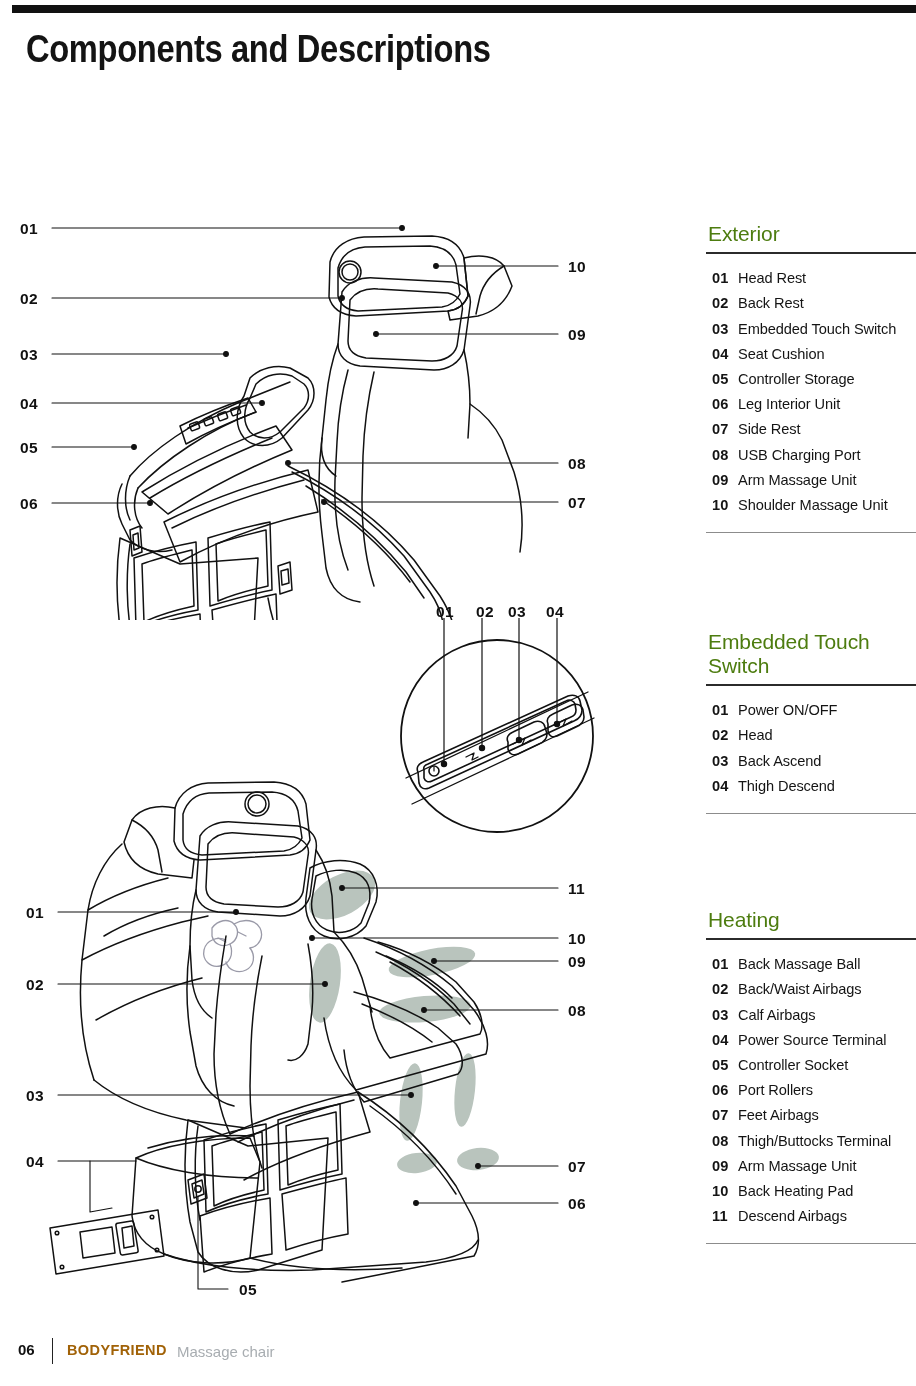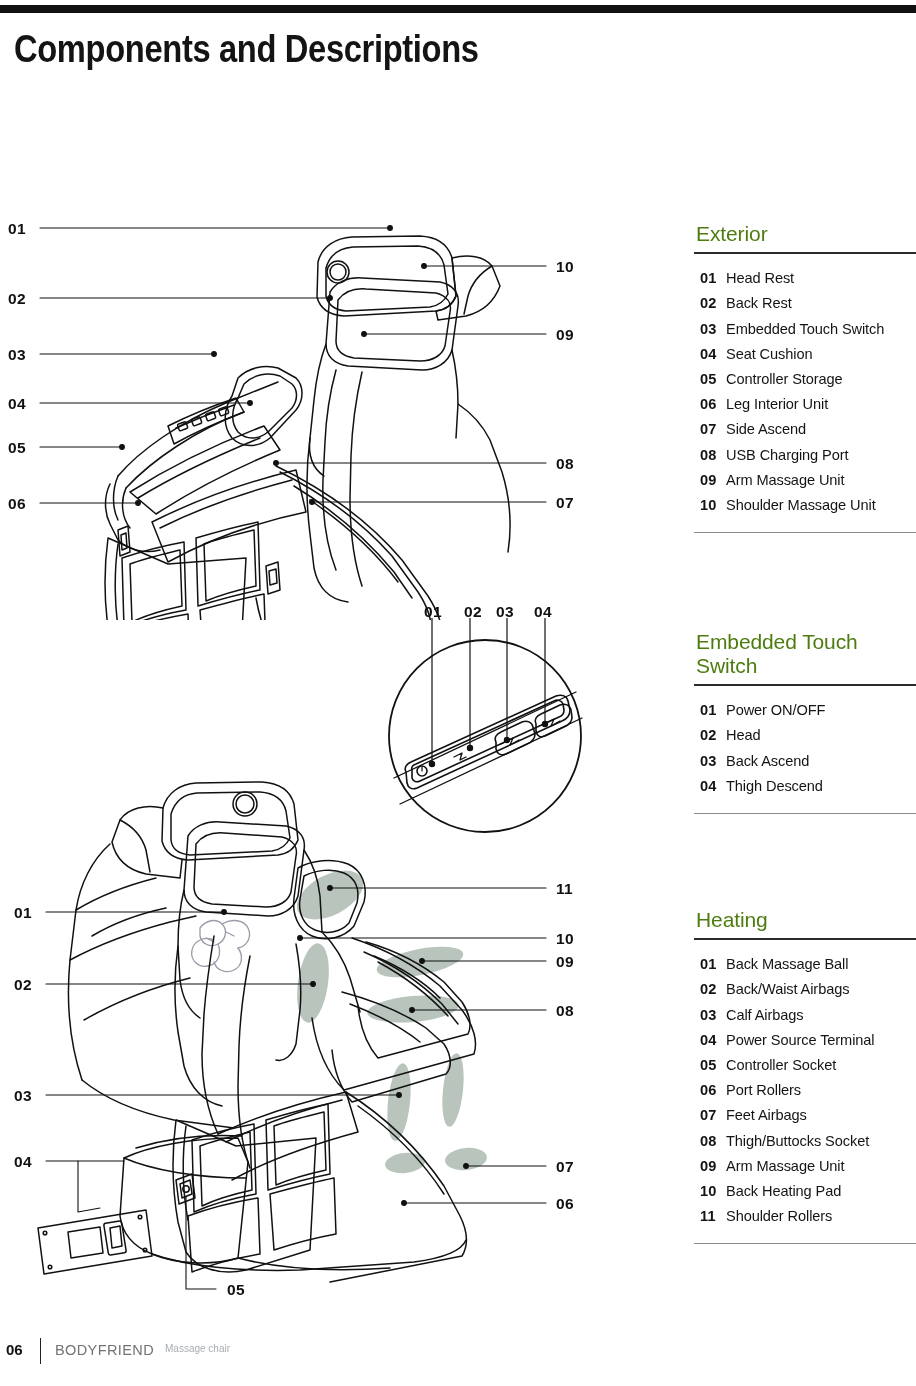--- a/index.html
+++ b/index.html
@@ -1,21 +1,21 @@
 <!DOCTYPE html>
 <html><head>
 <meta charset="utf-8">
 <style>
   html,body{margin:0;padding:0;}
   body{
     width:916px;height:1386px;background:#ffffff;
     font-family:"Liberation Sans", sans-serif;
     color:#1a1a1a;position:relative;overflow:hidden;
   }
-  .page{position:absolute;inset:0;}
+  .page{position:absolute;inset:0;margin-left:12px;}
 
   
   .top-bar{position:absolute;left:0;top:5px;width:916px;height:8px;background:#111111;}
 
   
   .page-title{
     position:absolute;left:14px;top:28px;
     font-size:38px;font-weight:700;letter-spacing:-0.4px;
     font-family:"Liberation Sans Narrow","Liberation Sans",sans-serif;
     transform:scaleX(0.86);transform-origin:left top;
@@ -50,26 +50,26 @@
 
   
   .footer{position:absolute;left:0;bottom:22px;width:916px;height:26px;}
   .footer .pg{
     position:absolute;left:6px;top:3px;font-size:15px;font-weight:700;color:#111;
   }
   .footer .divider{
     position:absolute;left:40px;top:0px;width:0;height:26px;border-left:1.4px solid #222;
   }
   .footer .brand{
-    position:absolute;left:55px;top:4px;font-size:14.5px;font-weight:400;
-    letter-spacing:0.4px;color:#737373;
+    position:absolute;left:55px;top:4px;font-size:14.5px;font-weight:700;
+    letter-spacing:0.4px;color:#a16207;
     font-family:"Liberation Sans Narrow","Liberation Sans",sans-serif;
   }
   .footer .sub{
-    position:absolute;left:165px;top:5px;font-size:10px;font-weight:400;color:#a8adb1;
+    position:absolute;left:165px;top:5px;font-size:15px;font-weight:400;color:#a8adb1;
   }
 </style>
 </head>
 <body>
 
 <div class="page">
 
   <div class="top-bar"></div>
 
   <div class="page-title">Components and Descriptions</div>
@@ -438,21 +438,21 @@
       <li>
           <span class="num">05</span>
           <span class="txt">Controller Storage</span>
         </li>
       <li>
           <span class="num">06</span>
           <span class="txt">Leg Interior Unit</span>
         </li>
       <li>
           <span class="num">07</span>
-          <span class="txt">Side Ascend</span>
+          <span class="txt">Side Rest</span>
         </li>
       <li>
           <span class="num">08</span>
           <span class="txt">USB Charging Port</span>
         </li>
       <li>
           <span class="num">09</span>
           <span class="txt">Arm Massage Unit</span>
         </li>
       <li>
@@ -514,33 +514,33 @@
       <li>
           <span class="num">06</span>
           <span class="txt">Port Rollers</span>
         </li>
       <li>
           <span class="num">07</span>
           <span class="txt">Feet Airbags</span>
         </li>
       <li>
           <span class="num">08</span>
-          <span class="txt">Thigh/Buttocks Socket</span>
+          <span class="txt">Thigh/Buttocks Terminal</span>
         </li>
       <li>
           <span class="num">09</span>
           <span class="txt">Arm Massage Unit</span>
         </li>
       <li>
           <span class="num">10</span>
           <span class="txt">Back Heating Pad</span>
         </li>
       <li>
           <span class="num">11</span>
-          <span class="txt">Shoulder Rollers</span>
+          <span class="txt">Descend Airbags</span>
         </li>
     </ul>
     <div class="rule-light"></div>
   </div>
 
   <div class="footer">
     <div class="pg">06</div>
     <div class="divider"></div>
     <div class="brand">BODYFRIEND</div>
     <div class="sub">Massage chair</div>

